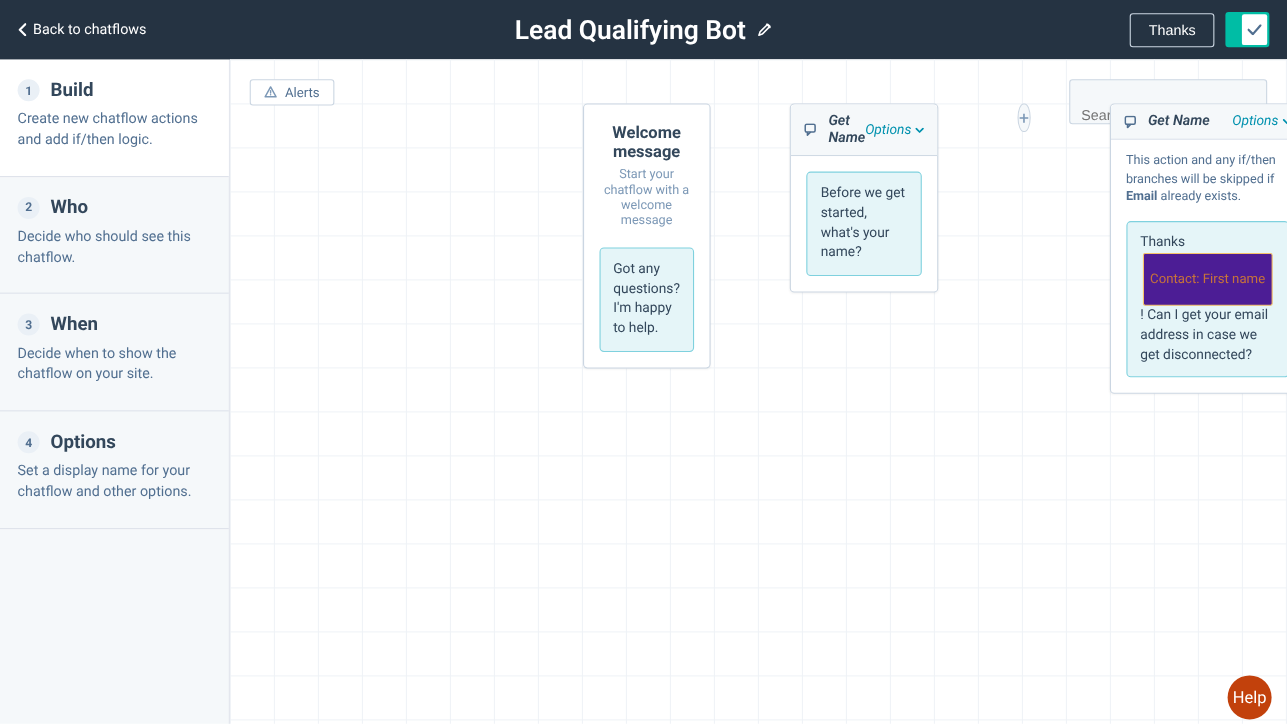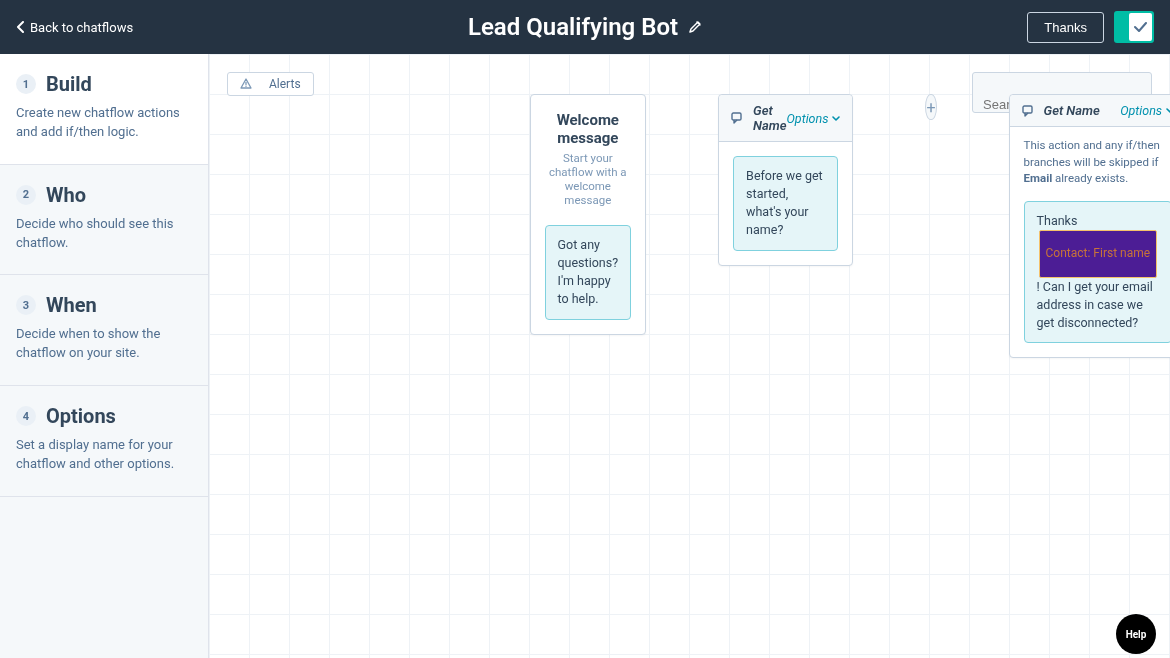--- a/index.html
+++ b/index.html
@@ -17,30 +17,30 @@
 
   
   .body { display: flex; height: 614px; }
 
   
   .sidebar { width: 209px; background: #f5f8fa; border-right: 1px solid #dfe3eb; }
   .step { padding: 18px 16px 22px 16px; border-bottom: 1px solid #dfe3eb; cursor: pointer; }
   .step.active { background: #fff; }
   .step-head { display: flex; align-items: center; gap: 10px; margin-bottom: 8px; }
   .step-num { width: 20px; height: 20px; border-radius: 50%; background: #eaf0f6; color: #516f90; font-size: 11px; font-weight: 700; display: flex; align-items: center; justify-content: center; }
-  .step-title { font-weight: 700; font-size: 20px; }
+  .step-title { font-weight: 700; font-size: 17px; }
   .step-desc { font-size: 13px; color: #516f90; line-height: 1.45; }
 
   
   .canvas { flex: 1; position: relative; background: #fff; overflow: hidden; }
   .grid { position: absolute; inset: 0;
     background-image: linear-gradient(#eef2f6 1px, transparent 1px), linear-gradient(90deg, #eef2f6 1px, transparent 1px);
     background-size: 40px 40px; }
 
-  .alerts { position: absolute; top: 18px; left: 18px; background: #fff; border: 1px solid #cbd6e2; border-radius: 3px; padding: 4px 12px; font-size: 12px; color: #516f90; display: flex; align-items: center; gap: 17px; cursor: pointer; }
+  .alerts { position: absolute; top: 18px; left: 18px; background: #fff; border: 1px solid #cbd6e2; border-radius: 3px; padding: 4px 12px; font-size: 12px; color: #516f90; display: flex; align-items: center; gap: 7px; cursor: pointer; }
 
   .search-wrap { position: absolute; top: 18px; right: 18px; width: 180px; height: 41px; background: #f5f8fa; border: 1px solid #cbd6e2; border-radius: 3px; display: flex; align-items: flex-end; padding: 0 10px; gap: 8px; }
   .search-wrap input { flex: 1; border: none; background: transparent; outline: none; font-size: 13px; color: #33475b; }
 
   
   .flow { position: absolute; top: 40px; left: 50%; transform: translateX(-50%); width: 320px; display: flex; flex-direction: row; align-items: flex-start; gap: 36px; }
   .card { width: 320px; background: #fff; border: 1px solid #cbd6e2; border-radius: 4px; box-shadow: 0 1px 2px rgba(0,0,0,0.04); }
   .card-header-plain { text-align: center; padding: 16px 14px 4px; }
   .card-title-big { font-weight: 700; font-size: 15px; margin-bottom: 4px; }
   .card-sub { font-size: 11.5px; color: #7c98b6; }
@@ -53,21 +53,21 @@
 
   .skip-note { font-size: 11.5px; color: #516f90; padding: 10px 14px 0 14px; line-height: 1.45; }
   .skip-note strong { font-weight: 700; }
 
   .token { background: #4c1d95; border: 1px solid #f5c26b; color: #c7733a; padding: 14px 6px; border-radius: 2px; font-size: 12px; margin: 0 2px; white-space: nowrap; display: inline-block; }
 
   .connector { width: 2px; background: #cbd6e2; }
   .add-btn { width: 26px; height: 26px; border-radius: 50%; background: #f5f8fa; border: 1px solid #cbd6e2; display: flex; align-items: center; justify-content: center; font-size: 16px; color: #7c98b6; cursor: pointer; position: relative; }
 
   
-  .help { position: absolute; right: 14px; bottom: 14px; width: 40px; height: 40px; border-radius: 50%; background: #000000; color: #fff; display: flex; align-items: center; justify-content: center; font-size: 10px; font-weight: 700; cursor: pointer; }
+  .help { position: absolute; right: 14px; bottom: 14px; width: 40px; height: 40px; border-radius: 50%; background: #c2410c; color: #fff; display: flex; align-items: center; justify-content: center; font-size: 15px; font-weight: 400; cursor: pointer; }
 
   svg { display: block; }
 </style>
 </head>
 <body>
 
 <div class="header">
   <div class="back-link">
     <span>
       <svg width="8" height="12" viewBox="0 0 8 12">

